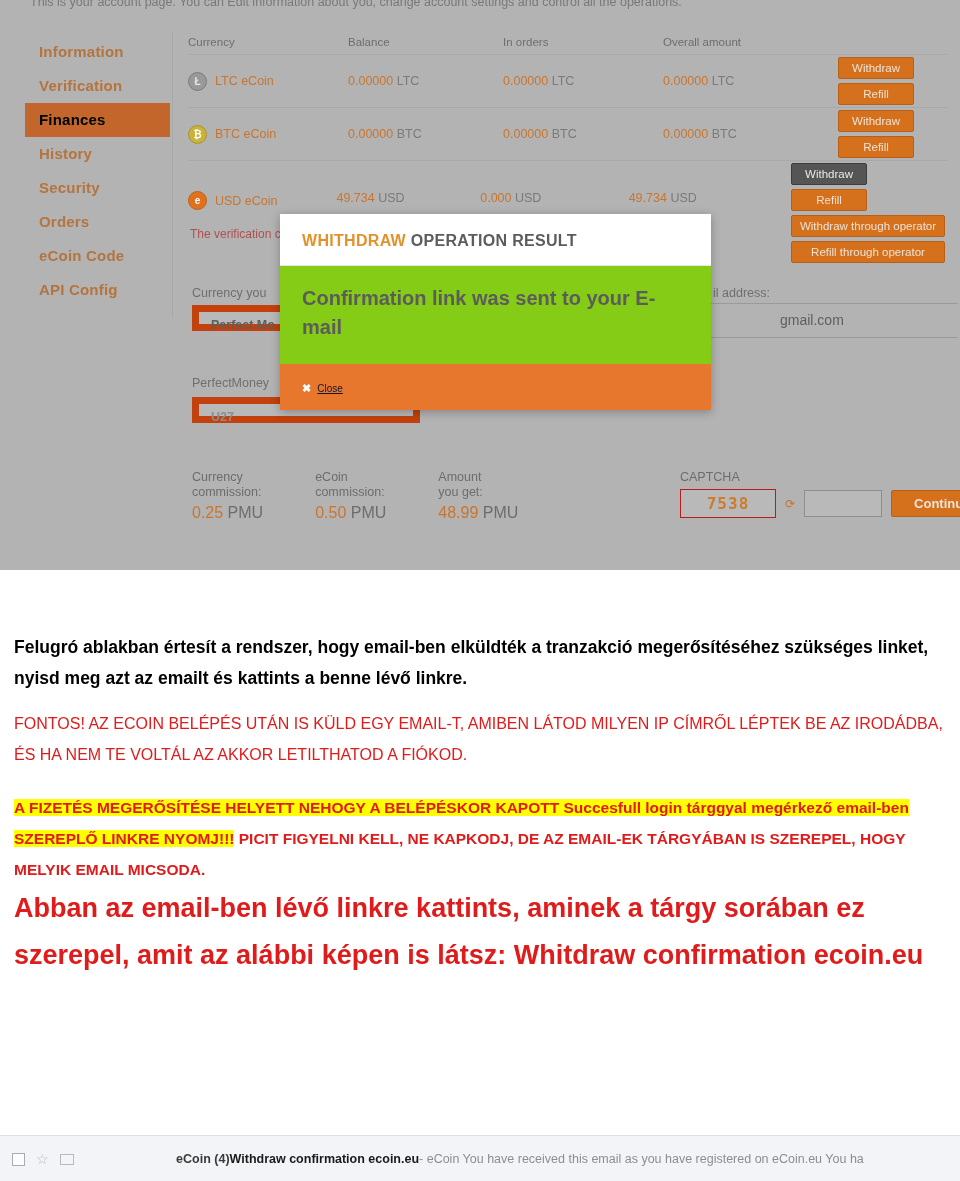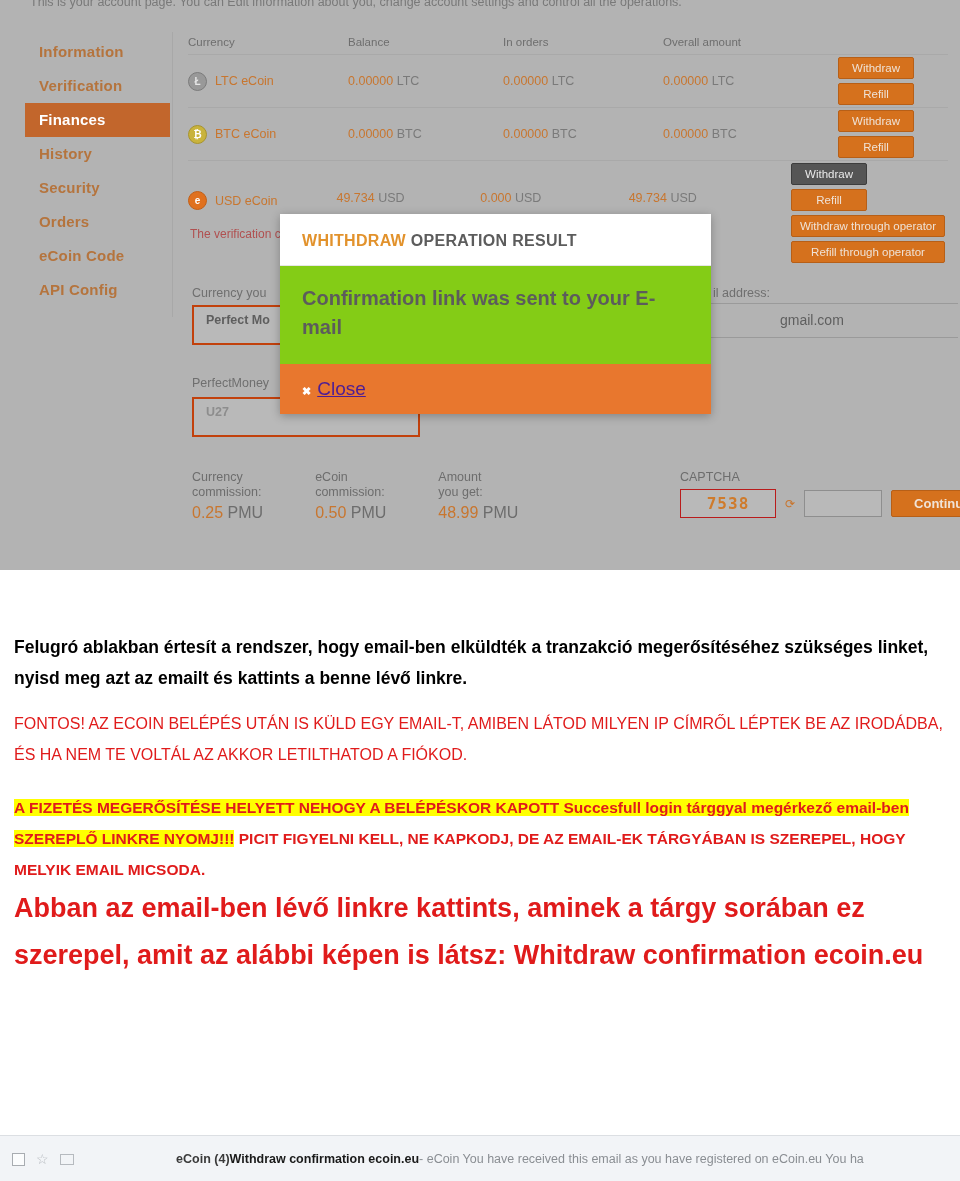--- a/index.html
+++ b/index.html
@@ -44,21 +44,21 @@
     height: 34px;
     line-height: 34px;
     padding-left: 14px;
     font-size: 15px;
     font-weight: bold;
     color: #b5743d;
     letter-spacing: .2px;
   }
   .side-nav .nav-item.active {
     background: #c2662c;
-    color: #ffffff;
+    color: #000000;
   }
   .side-divider {
     position: absolute;
     left: 172px; top: 32px;
     width: 1px; height: 285px;
     background: #a8a8a8;
   }
 
   
   .tbl {
@@ -135,23 +135,23 @@
     color: #b05050;
   }
 
   .field-label {
     position: absolute;
     font-size: 12.5px;
     color: #6f6f6f;
   }
   .field-box {
     position: absolute;
-    border: 2px solid #c2410c;
+    border: 7px solid #c2410c;
     background: #b9b9b9;
-    height: 40px;
+    height: 26px;
     line-height: 26px;
     font-size: 12.5px;
     color: #5e5e5e;
     padding-left: 12px;
     box-sizing: border-box;
     font-weight: bold;
   }
   .ul-line {
     position: absolute;
     background: #9a9a9a;
@@ -235,22 +235,22 @@
     font-size: 20px;
     font-weight: bold;
     color: #5c5c5c;
     line-height: 29px;
   }
   .modal-foot {
     background: #e8772e;
     padding: 14px 22px;
   }
   .modal-foot .close-link {
-    color: #4c1d95;
-    font-size: 19px;
+    color: #0f172a;
+    font-size: 10px;
     text-decoration: underline;
   }
   .close-glyph {
     display: inline-block;
     color: #ffffff;
     font-size: 11px;
     margin-right: 6px;
     font-weight: bold;
   }
 

